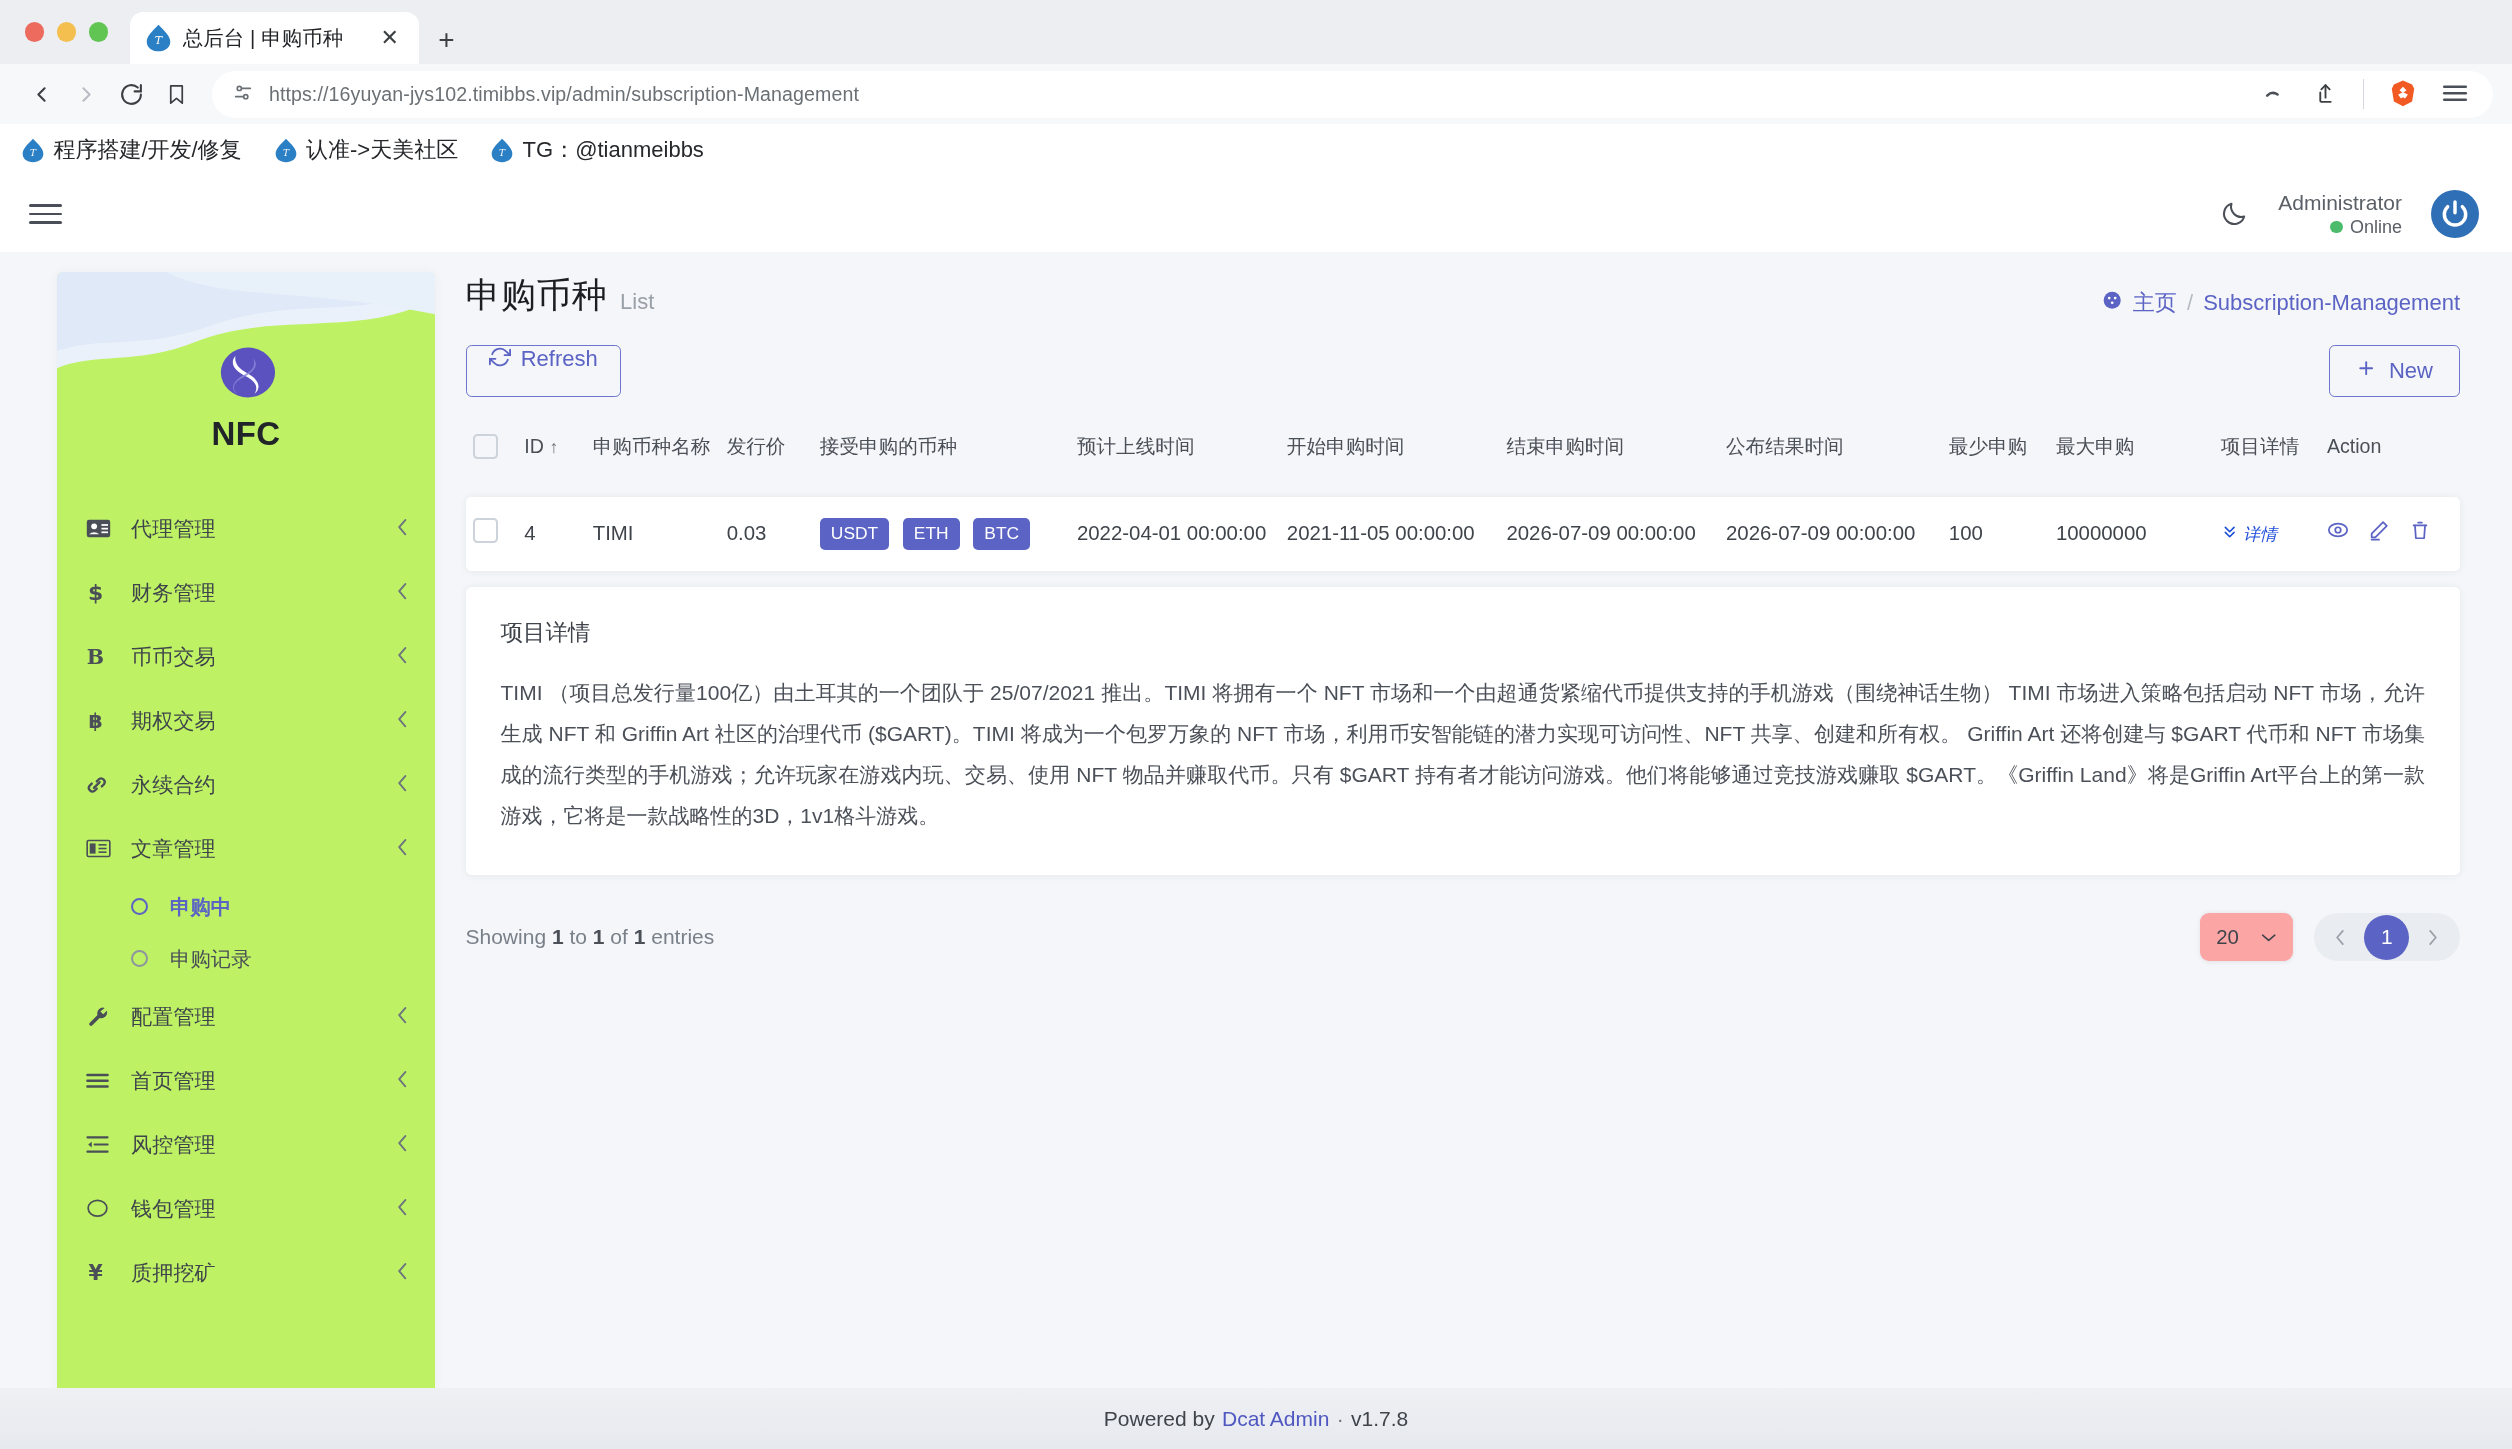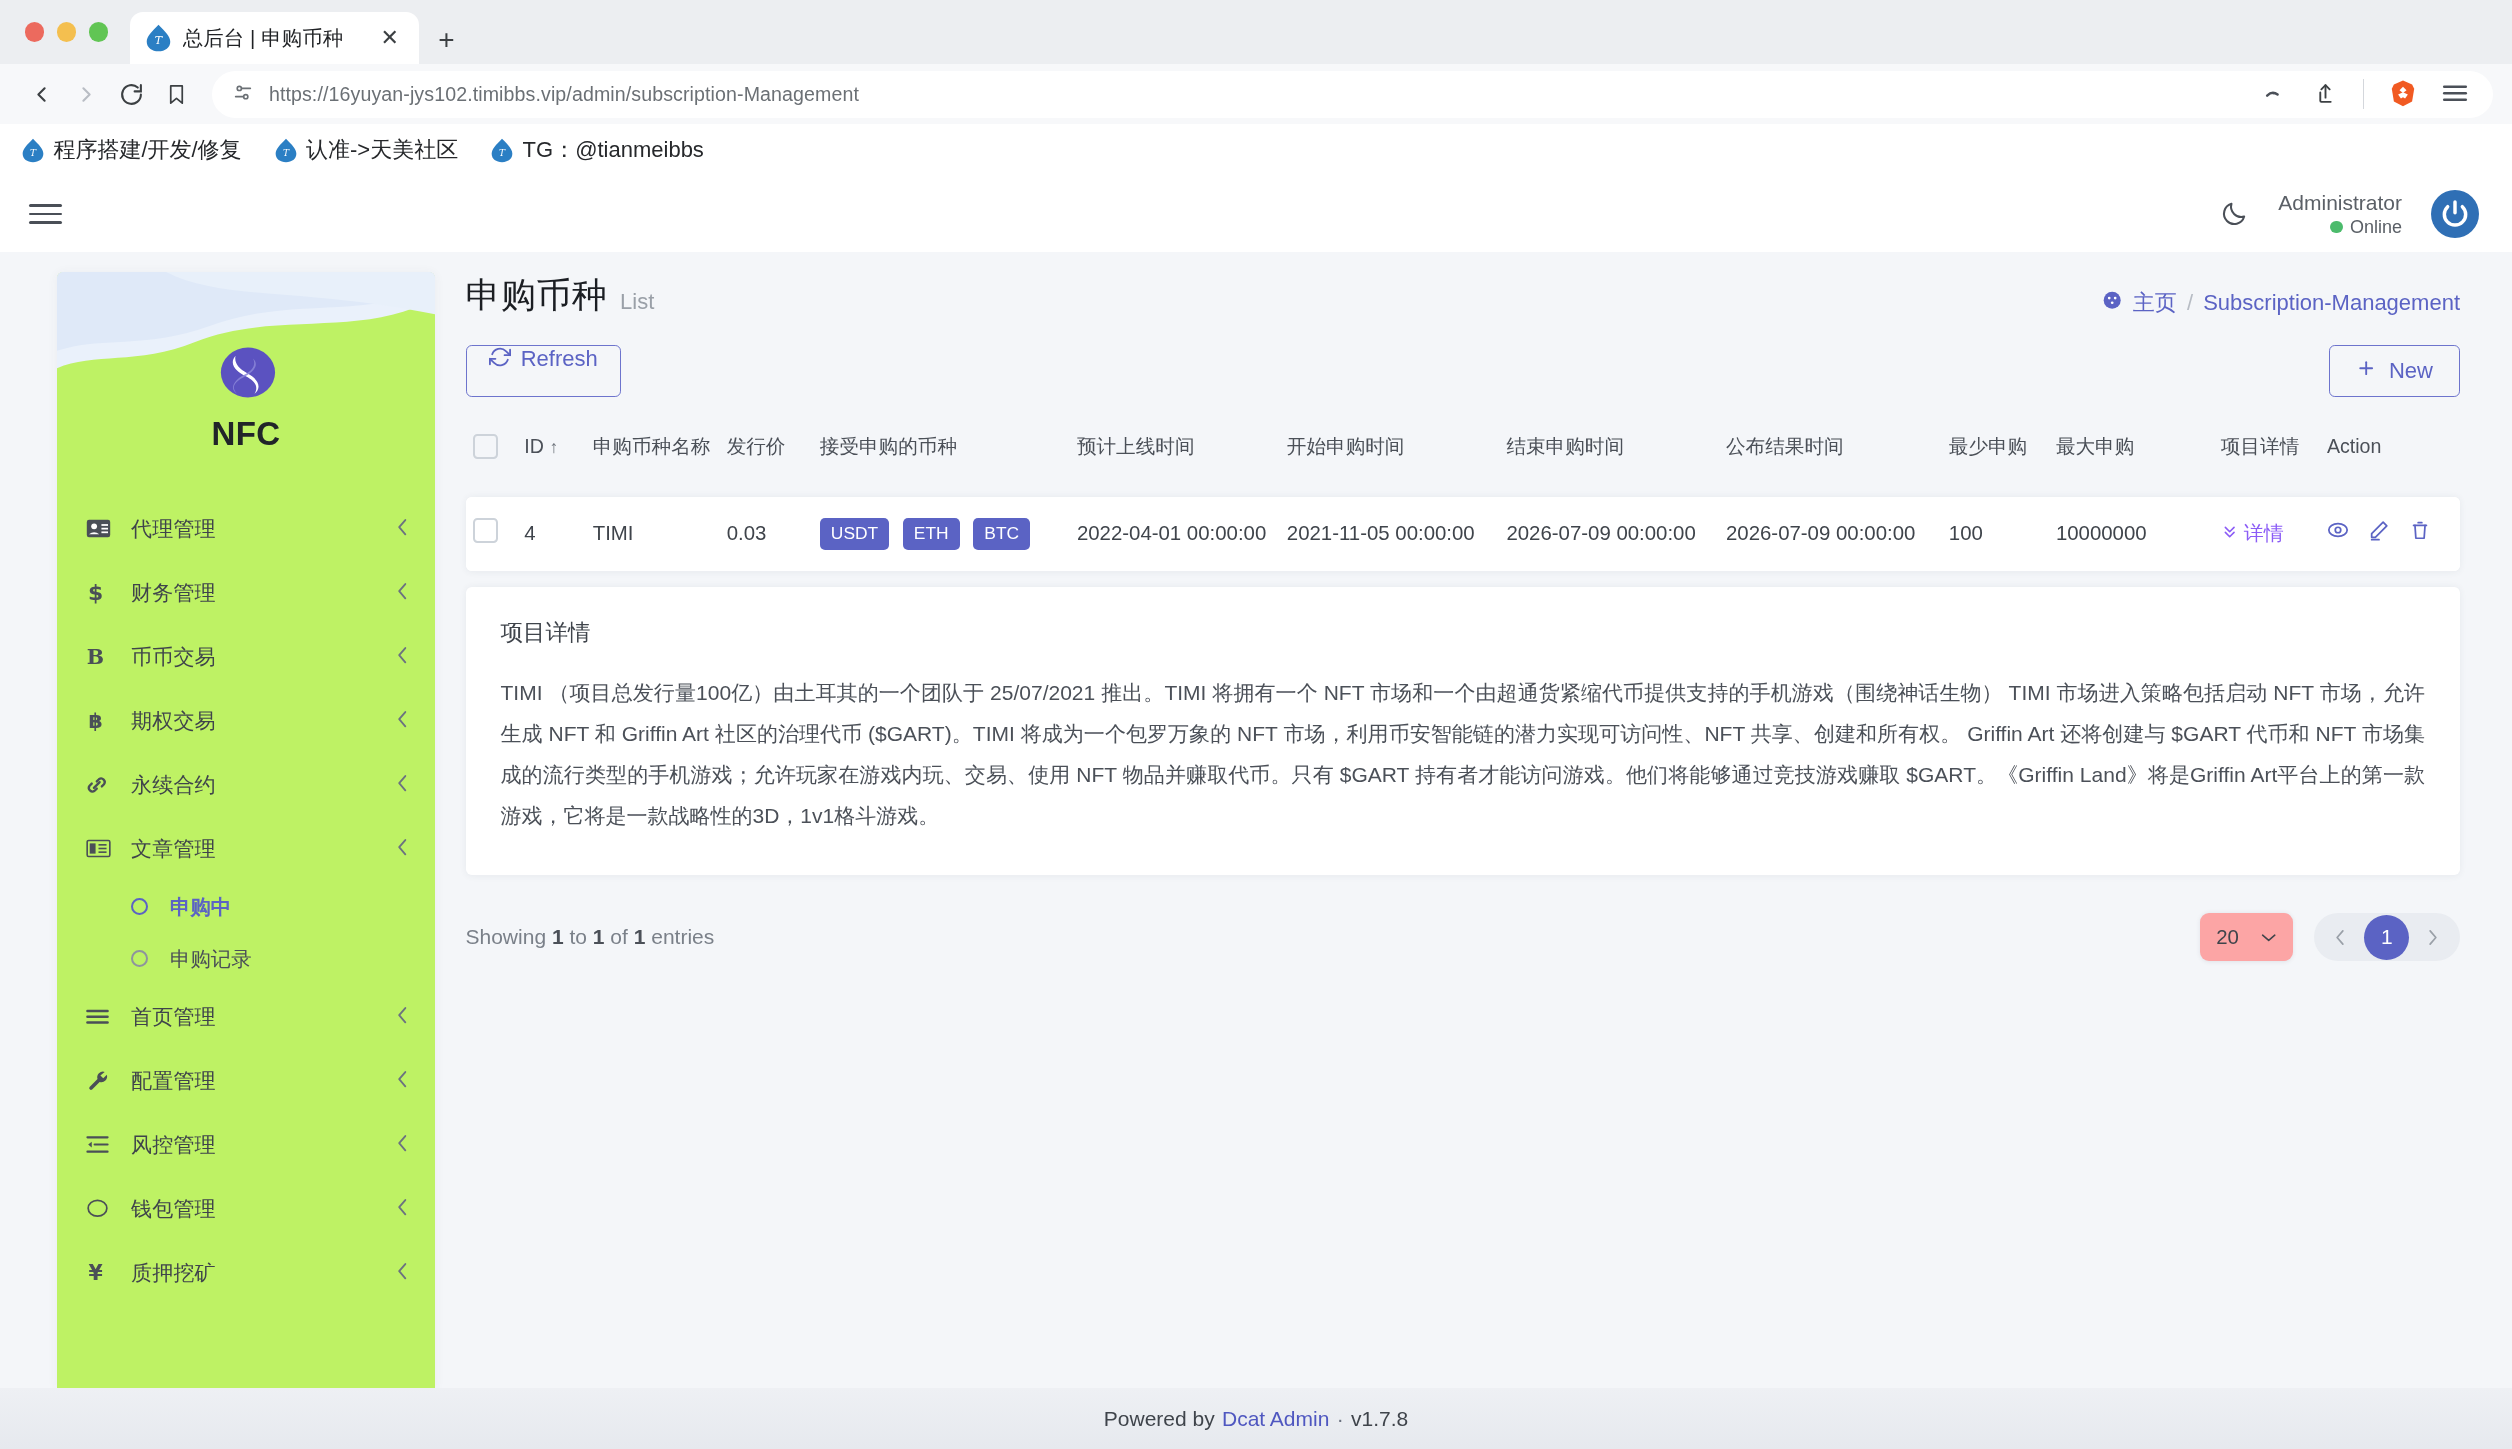--- a/index.html
+++ b/index.html
@@ -153,21 +153,21 @@
   table.grid tbody tr td:first-child { border-radius: 5.8px 0 0 5.8px; }
   table.grid tbody tr td:last-child { border-radius: 0 5.8px 5.8px 0; }
 
   .cbox { width: 25px; height: 25px; border: 2.2px solid #cdd3da; border-radius: 4.4px; display: inline-block; }
   .sorticon { color: #6e747c; font-size: 17.4px; margin-left: 5.8px; }
 
   .badge {
     display: inline-block; background: #5b63c4; color: #fff; font-size: 17.4px;
     border-radius: 5.1px; padding: 7.3px 11px; margin-right: 8px; line-height: 1;
   }
-  .detaillink { color: #8b5cf6; font-size: 20px; line-height: 1.3; display: inline-block; }
+  .detaillink { color: #1d4ed8; font-size: 17px; line-height: 1.3; display: inline-block; font-style: italic; }
   .actions { display: flex; align-items: center; gap: 19px; color: #5b63c4; }
 
   .detailcard { margin-top: 16px; padding: 30.5px 35px 38px 35px; }
   .detailtitle { font-size: 22.5px; color: #3f444b; margin-bottom: 25px; }
   .detailtext { font-size: 21px; color: #4b5058; line-height: 1.95; text-align: justify; }
 
   .footrow { display: flex; align-items: center; margin-top: 38px; }
   .showing { font-size: 21px; color: #7a8089; }
   .showing b { color: #4b5058; }
   .pager { margin-left: auto; display: flex; align-items: center; gap: 20.4px; }
@@ -466,41 +466,41 @@
             <div class="si">
               <span class="si-bullet">
                   <span></span>
                 </span>
               <span class="si-label">申购记录</span>
             </div>
           </div>
 
           <div class="mi">
             <span class="mi-icon">
+              <svg width="23" height="23" viewBox="0 0 32 32">
+                  <path d="M26 4 a8 8 0 0 0 -10 10 L5 25 a2.5 2.5 0 0 0 3.5 3.5 L19 18 a8 8 0 0 0 10 -10 l-5 5 -4 -4z" fill="#4a4f57"></path>
+                </svg>
+            </span>
+            <span class="mi-label">配置管理</span>
+            <span class="mi-arrow">
+              <svg width="14.5" height="20.4" viewBox="0 0 12 20" fill="none" stroke="currentColor" stroke-width="1.8" stroke-linecap="round" stroke-linejoin="round">
+                  <polyline points="9 3 3 10 9 17"></polyline>
+                </svg>
+            </span>
+          </div>
+
+          <div class="mi">
+            <span class="mi-icon">
               <svg width="23" height="17.4" viewBox="0 0 32 24" stroke="#4a4f57" stroke-width="3.4" stroke-linecap="round">
                   <line x1="2" y1="4" x2="30" y2="4"></line>
                   <line x1="2" y1="12" x2="30" y2="12"></line>
                   <line x1="2" y1="20" x2="30" y2="20"></line>
                 </svg>
             </span>
             <span class="mi-label">首页管理</span>
-            <span class="mi-arrow">
-              <svg width="14.5" height="20.4" viewBox="0 0 12 20" fill="none" stroke="currentColor" stroke-width="1.8" stroke-linecap="round" stroke-linejoin="round">
-                  <polyline points="9 3 3 10 9 17"></polyline>
-                </svg>
-            </span>
-          </div>
-
-          <div class="mi">
-            <span class="mi-icon">
-              <svg width="23" height="23" viewBox="0 0 32 32">
-                  <path d="M26 4 a8 8 0 0 0 -10 10 L5 25 a2.5 2.5 0 0 0 3.5 3.5 L19 18 a8 8 0 0 0 10 -10 l-5 5 -4 -4z" fill="#4a4f57"></path>
-                </svg>
-            </span>
-            <span class="mi-label">配置管理</span>
             <span class="mi-arrow">
               <svg width="14.5" height="20.4" viewBox="0 0 12 20" fill="none" stroke="currentColor" stroke-width="1.8" stroke-linecap="round" stroke-linejoin="round">
                   <polyline points="9 3 3 10 9 17"></polyline>
                 </svg>
             </span>
           </div>
 
           <div class="mi">
             <span class="mi-icon">
               <svg width="23" height="19" viewBox="0 0 32 26" stroke="#4a4f57" stroke-width="3" stroke-linecap="round">

